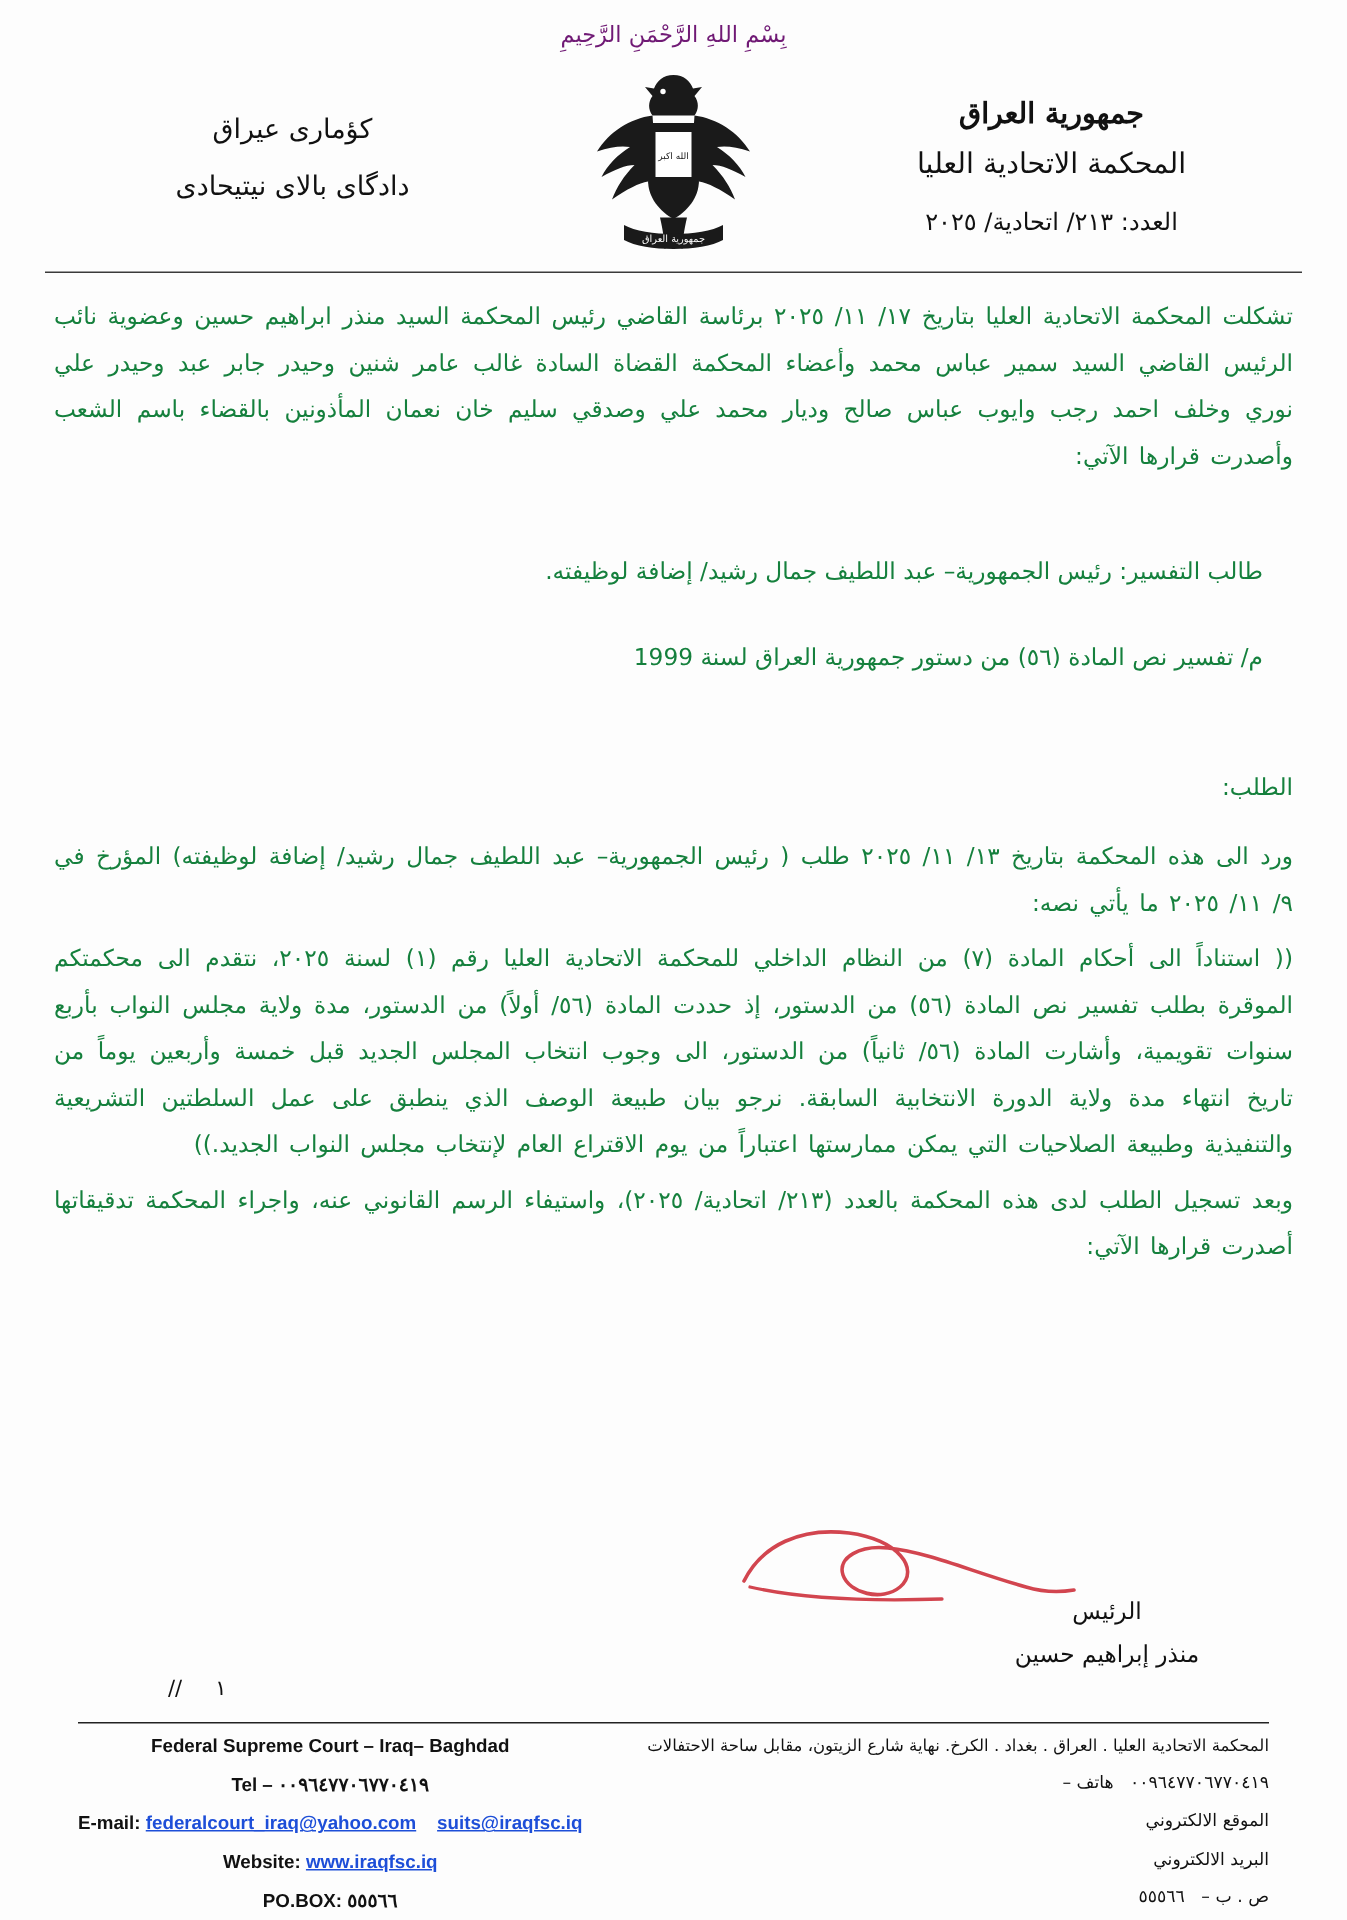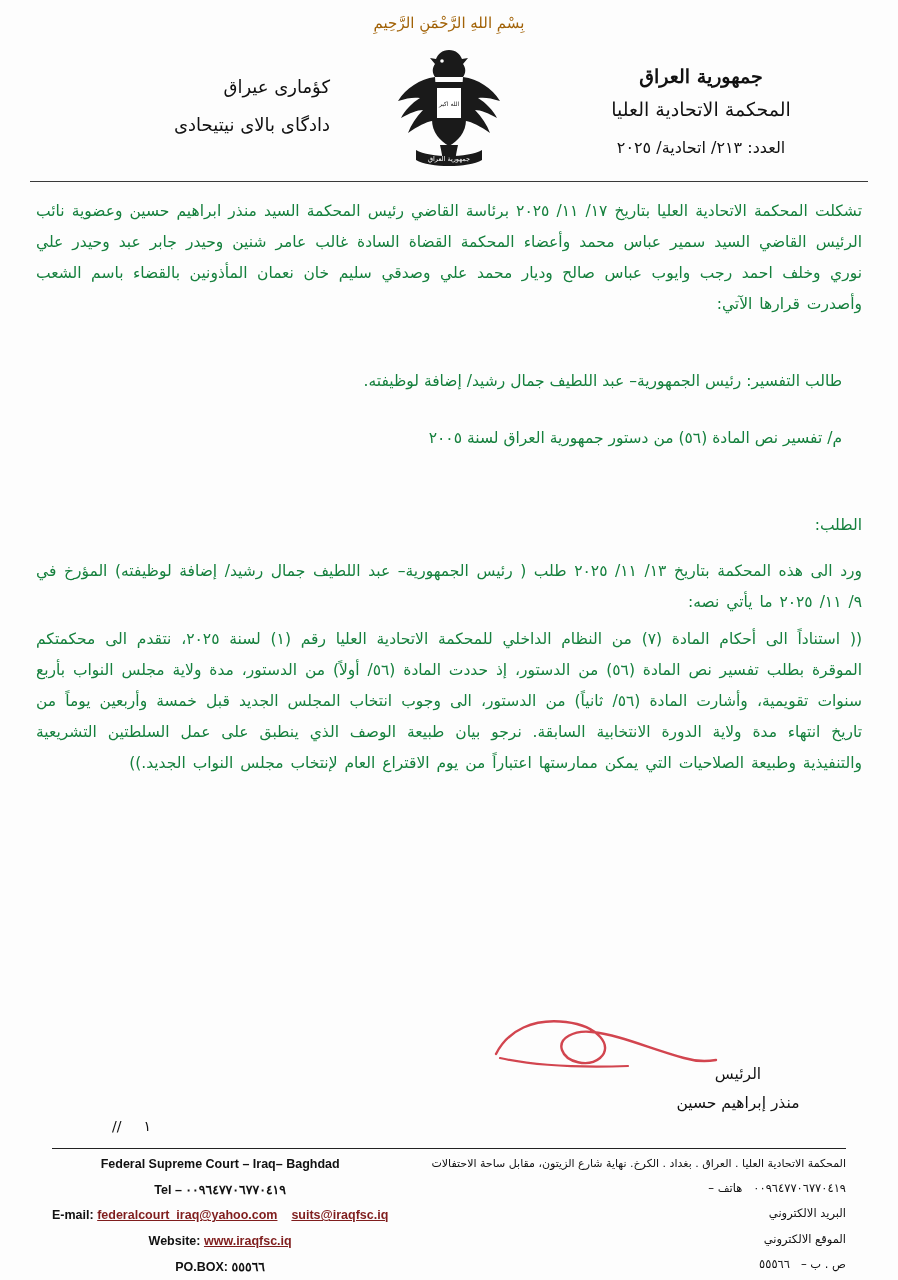--- a/index.html
+++ b/index.html
@@ -20,21 +20,21 @@
 
   
   .basmala {
     position: absolute;
     top: 14px;
     left: 0;
     right: 0;
     text-align: center;
     font-size: 15px;
     font-family: "DejaVu Serif", "Liberation Serif", serif;
-    color: #a16207;
+    color: #701a75;
     letter-spacing: 0;
   }
   .header {
     position: absolute;
     top: 46px;
     left: 30px;
     right: 30px;
     height: 125px;
   }
   .hdr-right {
@@ -57,21 +57,21 @@
   }
   .hdr-right .l3 {
     font-size: 16px;
     margin-top: 7px;
     font-family: "DejaVu Sans", sans-serif;
   }
   .hdr-left {
     position: absolute;
     left: 30px;
     top: 22px;
-    text-align: right;
+    text-align: center;
     width: 270px;
     line-height: 2.1;
   }
   .hdr-left .k1,
   .hdr-left .k2 {
     font-size: 18px;
     font-family: "DejaVu Sans", sans-serif;
     color: #111;
   }
 
@@ -171,21 +171,21 @@
     top: 0;
     direction: ltr;
     text-align: center;
     font-family: "Liberation Sans", sans-serif;
     font-size: 12.5px;
     font-weight: bold;
     line-height: 2.05;
     color: #111;
   }
   .foot-en a, .foot-en .link {
-    color: #7f1d1d;
+    color: #1d4ed8;
     text-decoration: underline;
     font-weight: bold;
   }
   .foot-ar {
     position: absolute;
     right: 0;
     top: 0;
     text-align: right;
     font-size: 11.5px;
     line-height: 2.2;
@@ -240,30 +240,31 @@
 
   <div class="body">
     <p class="para">تشكلت المحكمة الاتحادية العليا بتاريخ ١٧/ ١١/ ٢٠٢٥ برئاسة القاضي رئيس المحكمة السيد منذر ابراهيم حسين وعضوية نائب الرئيس القاضي السيد سمير عباس محمد وأعضاء المحكمة القضاة السادة غالب عامر شنين وحيدر جابر عبد وحيدر علي نوري وخلف احمد رجب وايوب عباس صالح وديار محمد علي وصدقي سليم خان نعمان المأذونين بالقضاء باسم الشعب وأصدرت قرارها الآتي:</p>
 
     <div class="spacer-lg"></div>
 
     <p class="line-right indent-1">طالب التفسير: رئيس الجمهورية– عبد اللطيف جمال رشيد/ إضافة لوظيفته.</p>
 
     <div class="spacer-md"></div>
 
-    <p class="line-right indent-1">م/ تفسير نص المادة (٥٦) من دستور جمهورية العراق لسنة ٢٠٠٥</p>
+    <p class="line-right indent-1">م/ تفسير نص المادة (٥٦) من دستور جمهورية العراق لسنة 1999</p>
 
     <div class="spacer-lg"></div>
 
     <p class="talab-label">الطلب:</p>
 
     <p class="para">ورد الى هذه المحكمة بتاريخ ١٣/ ١١/ ٢٠٢٥ طلب ( رئيس الجمهورية– عبد اللطيف جمال رشيد/ إضافة لوظيفته) المؤرخ في ٩/ ١١/ ٢٠٢٥ ما يأتي نصه:</p>
 
     <p class="para">(( استناداً الى أحكام المادة (٧) من النظام الداخلي للمحكمة الاتحادية العليا رقم (١) لسنة ٢٠٢٥، نتقدم الى محكمتكم الموقرة بطلب تفسير نص المادة (٥٦) من الدستور، إذ حددت المادة (٥٦/ أولاً) من الدستور، مدة ولاية مجلس النواب بأربع سنوات تقويمية، وأشارت المادة (٥٦/ ثانياً) من الدستور، الى وجوب انتخاب المجلس الجديد قبل خمسة وأربعين يوماً من تاريخ انتهاء مدة ولاية الدورة الانتخابية السابقة. نرجو بيان طبيعة الوصف الذي ينطبق على عمل السلطتين التشريعية والتنفيذية وطبيعة الصلاحيات التي يمكن ممارستها اعتباراً من يوم الاقتراع العام لإنتخاب مجلس النواب الجديد.))</p>
 
+    <p class="para">وبعد تسجيل الطلب لدى هذه المحكمة بالعدد (٢١٣/ اتحادية/ ٢٠٢٥)، واستيفاء الرسم القانوني عنه، واجراء المحكمة تدقيقاتها أصدرت قرارها الآتي:</p>
   </div>
 
   <div class="sig-scribble">
     <svg viewBox="0 0 240 70" width="240" height="70" xmlns="http://www.w3.org/2000/svg">
       <path d="M8 42 C20 18 46 6 78 10 C110 14 126 34 112 46 C100 56 78 50 74 38 C70 26 86 18 104 20 C132 23 160 36 196 46 C206 49 216 50 228 48" fill="none" stroke="#d2454f" stroke-width="2.4" stroke-linecap="round"></path>
       <path d="M12 46 C38 52 80 56 140 54" fill="none" stroke="#d2454f" stroke-width="2.2" stroke-linecap="round"></path>
     </svg>
   </div>
 
   <div class="sig-block">
@@ -300,22 +301,22 @@
       </div>
     </div>
 
     <div class="foot-ar">
       <div class="addr">المحكمة الاتحادية العليا . العراق . بغداد . الكرخ. نهاية شارع الزيتون، مقابل ساحة الاحتفالات</div>
       <div>
         <span>٠٠٩٦٤٧٧٠٦٧٧٠٤١٩</span>
         <span>&nbsp;</span>
         <span>هاتف –</span>
       </div>
+      <div>الموقع الالكتروني</div>
       <div>البريد الالكتروني</div>
-      <div>الموقع الالكتروني</div>
       <div>
         <span>ص . ب –</span>
         <span>&nbsp;</span>
         <span>٥٥٥٦٦</span>
       </div>
     </div>
   </div>
 
 </div>
 

